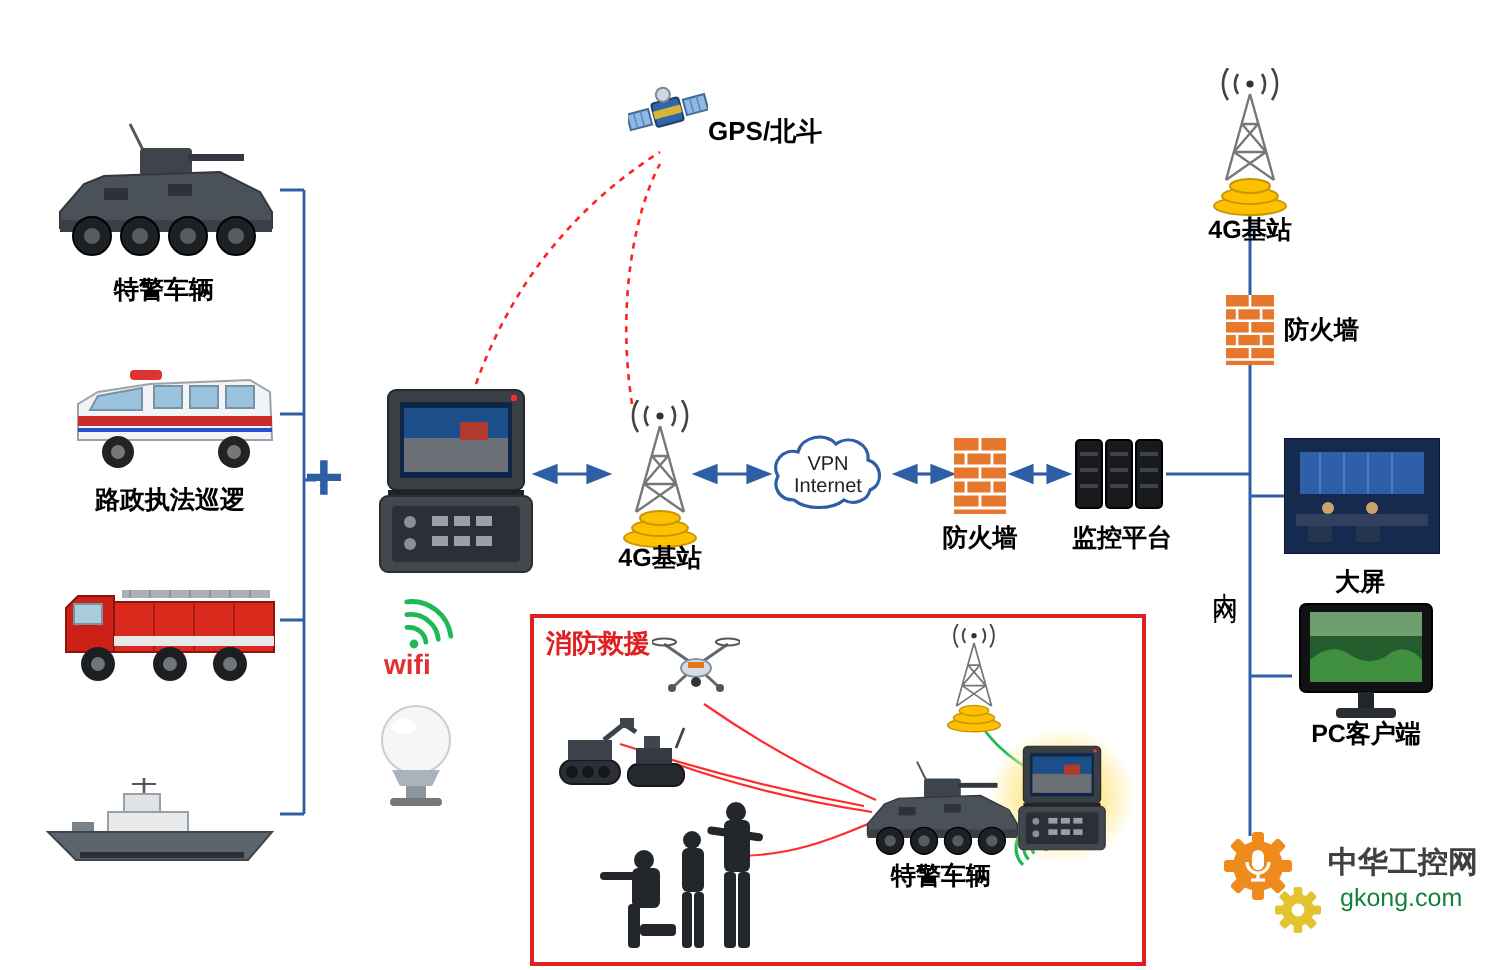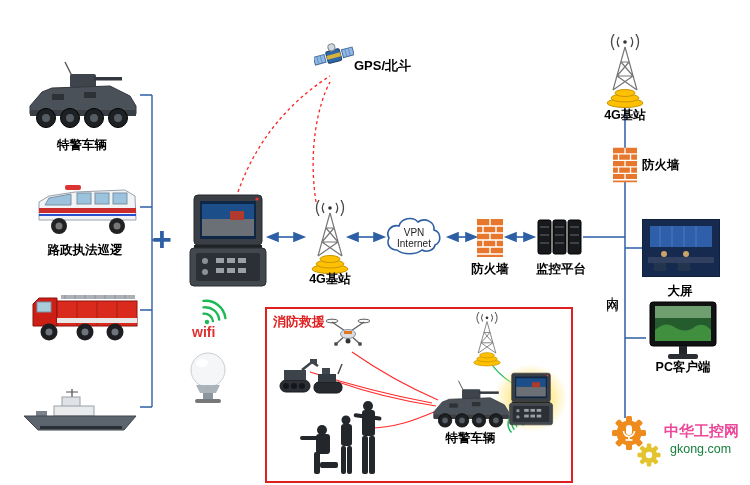--- a/index.html
+++ b/index.html
@@ -14,21 +14,21 @@
                   font-weight:bold;font-size:13px;}
   #plus-sign{position:absolute;left:152px;top:220px;z-index:4;color:#2e5fa5;
              font-size:34px;font-weight:bold;}
   #wifi-text{position:absolute;left:172px;top:324px;z-index:4;color:#e03030;
              font-size:14px;font-weight:bold;margin-left:20px;}
   #intranet-label{position:absolute;left:603px;top:286px;z-index:4;font-size:13px;
                   writing-mode:vertical-rl;letter-spacing:3px;color:#000;}
   #case2-glow{position:absolute;left:494px;top:364px;width:74px;height:68px;z-index:3;
               border-radius:50%;background:radial-gradient(closest-side,#ffe27a,#ffec9e 55%,rgba(255,236,158,0) 100%);}
   #logo{position:absolute;left:612px;top:414px;width:138px;height:60px;z-index:4;}
-  #logo .logo-title{position:absolute;left:52px;top:8px;font-size:15px;font-weight:bold;color:#ec4899;}
+  #logo .logo-title{position:absolute;left:52px;top:8px;font-size:15px;font-weight:bold;color:#404040;}
   #logo .logo-domain{position:absolute;left:58px;top:28px;font-size:12.5px;color:#15803d;}
   .cloud-text{position:absolute;left:0;width:100%;text-align:center;font-size:10px;color:#222;}
 </style>
 </head>
 <body>
 
 <div id="canvas">
 
   <svg width="0" height="0" style="position:absolute" aria-hidden="true">
     <defs>

